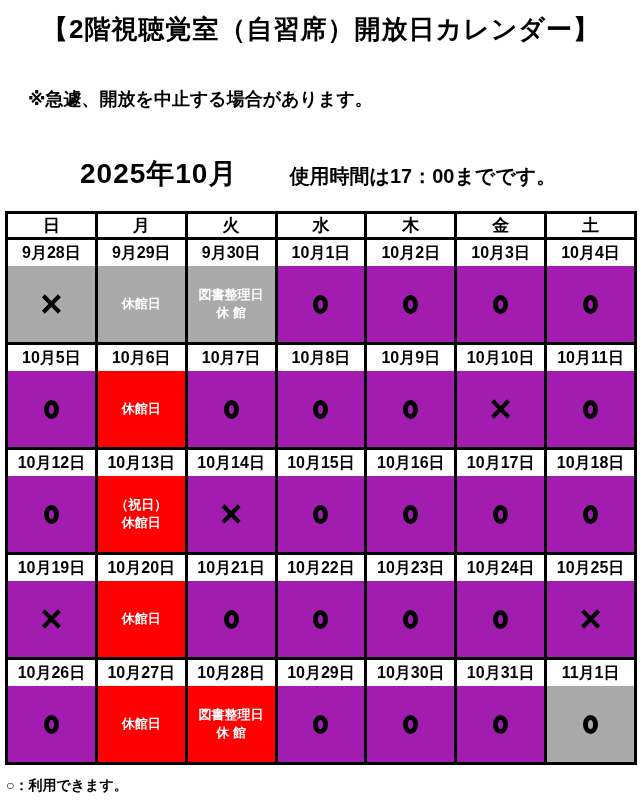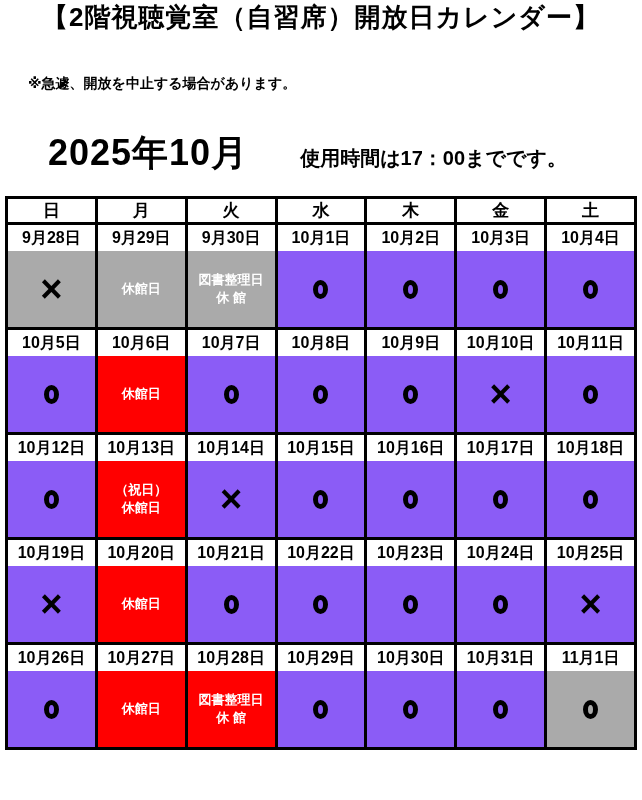--- a/index.html
+++ b/index.html
@@ -8,42 +8,42 @@
     --ink:#000000;
   }
   *{box-sizing:border-box;}
   html,body{margin:0;padding:0;}
   body{
     width:642px;height:800px;background:#ffffff;color:var(--ink);
     font-family:"Liberation Sans","DejaVu Sans",sans-serif;
     font-weight:bold;overflow:hidden;
   }
   .page-title{
-    text-align:center;font-size:26px;letter-spacing:1px;
+    margin-top:12px;text-align:center;font-size:26px;letter-spacing:1px;
     white-space:nowrap;
   }
   .notice{
-    margin:40px 0 0 28px;font-size:14px;
+    margin:40px 0 0 28px;font-size:18px;
   }
   .month-row{
     display:flex;align-items:baseline;margin:30px 0 0 48px;
   }
-  .month-label{font-size:36px;letter-spacing:1px;}
+  .month-label{font-size:28px;letter-spacing:1px;margin-left:32px;}
   .hours-note{font-size:20px;margin-left:52px;margin-top:22px;}
   table.calendar{
     border-collapse:collapse;table-layout:fixed;
     width:632px;margin:18px 0 0 5px;
   }
   table.calendar th{
     border:3px solid var(--ink);height:26px;font-size:17px;
     background:#ffffff;font-weight:bold;padding:0;
   }
   table.calendar td{
     border:3px solid var(--ink);padding:0;height:102px;
-    vertical-align:top;background:#8b5cf6;
+    vertical-align:top;background:#a21caf;
   }
   .date-label{
     height:26px;line-height:26px;text-align:center;font-size:16px;
     background:#ffffff;white-space:nowrap;
   }
   .day-status{
     height:76px;display:flex;flex-direction:column;
     align-items:center;justify-content:center;
   }
   .day-status.red{background:var(--closed-red);color:#ffffff;}
@@ -300,13 +300,14 @@
           <div class="date-label">11月1日</div>
           <div class="day-status gray">
             <div class="ring"></div>
           </div>
         </td>
       </tr>
     </tbody>
 </table>
 
 <div class="legend">
+  <div>○：利用できます。</div>
 </div>
 
 </body></html>

